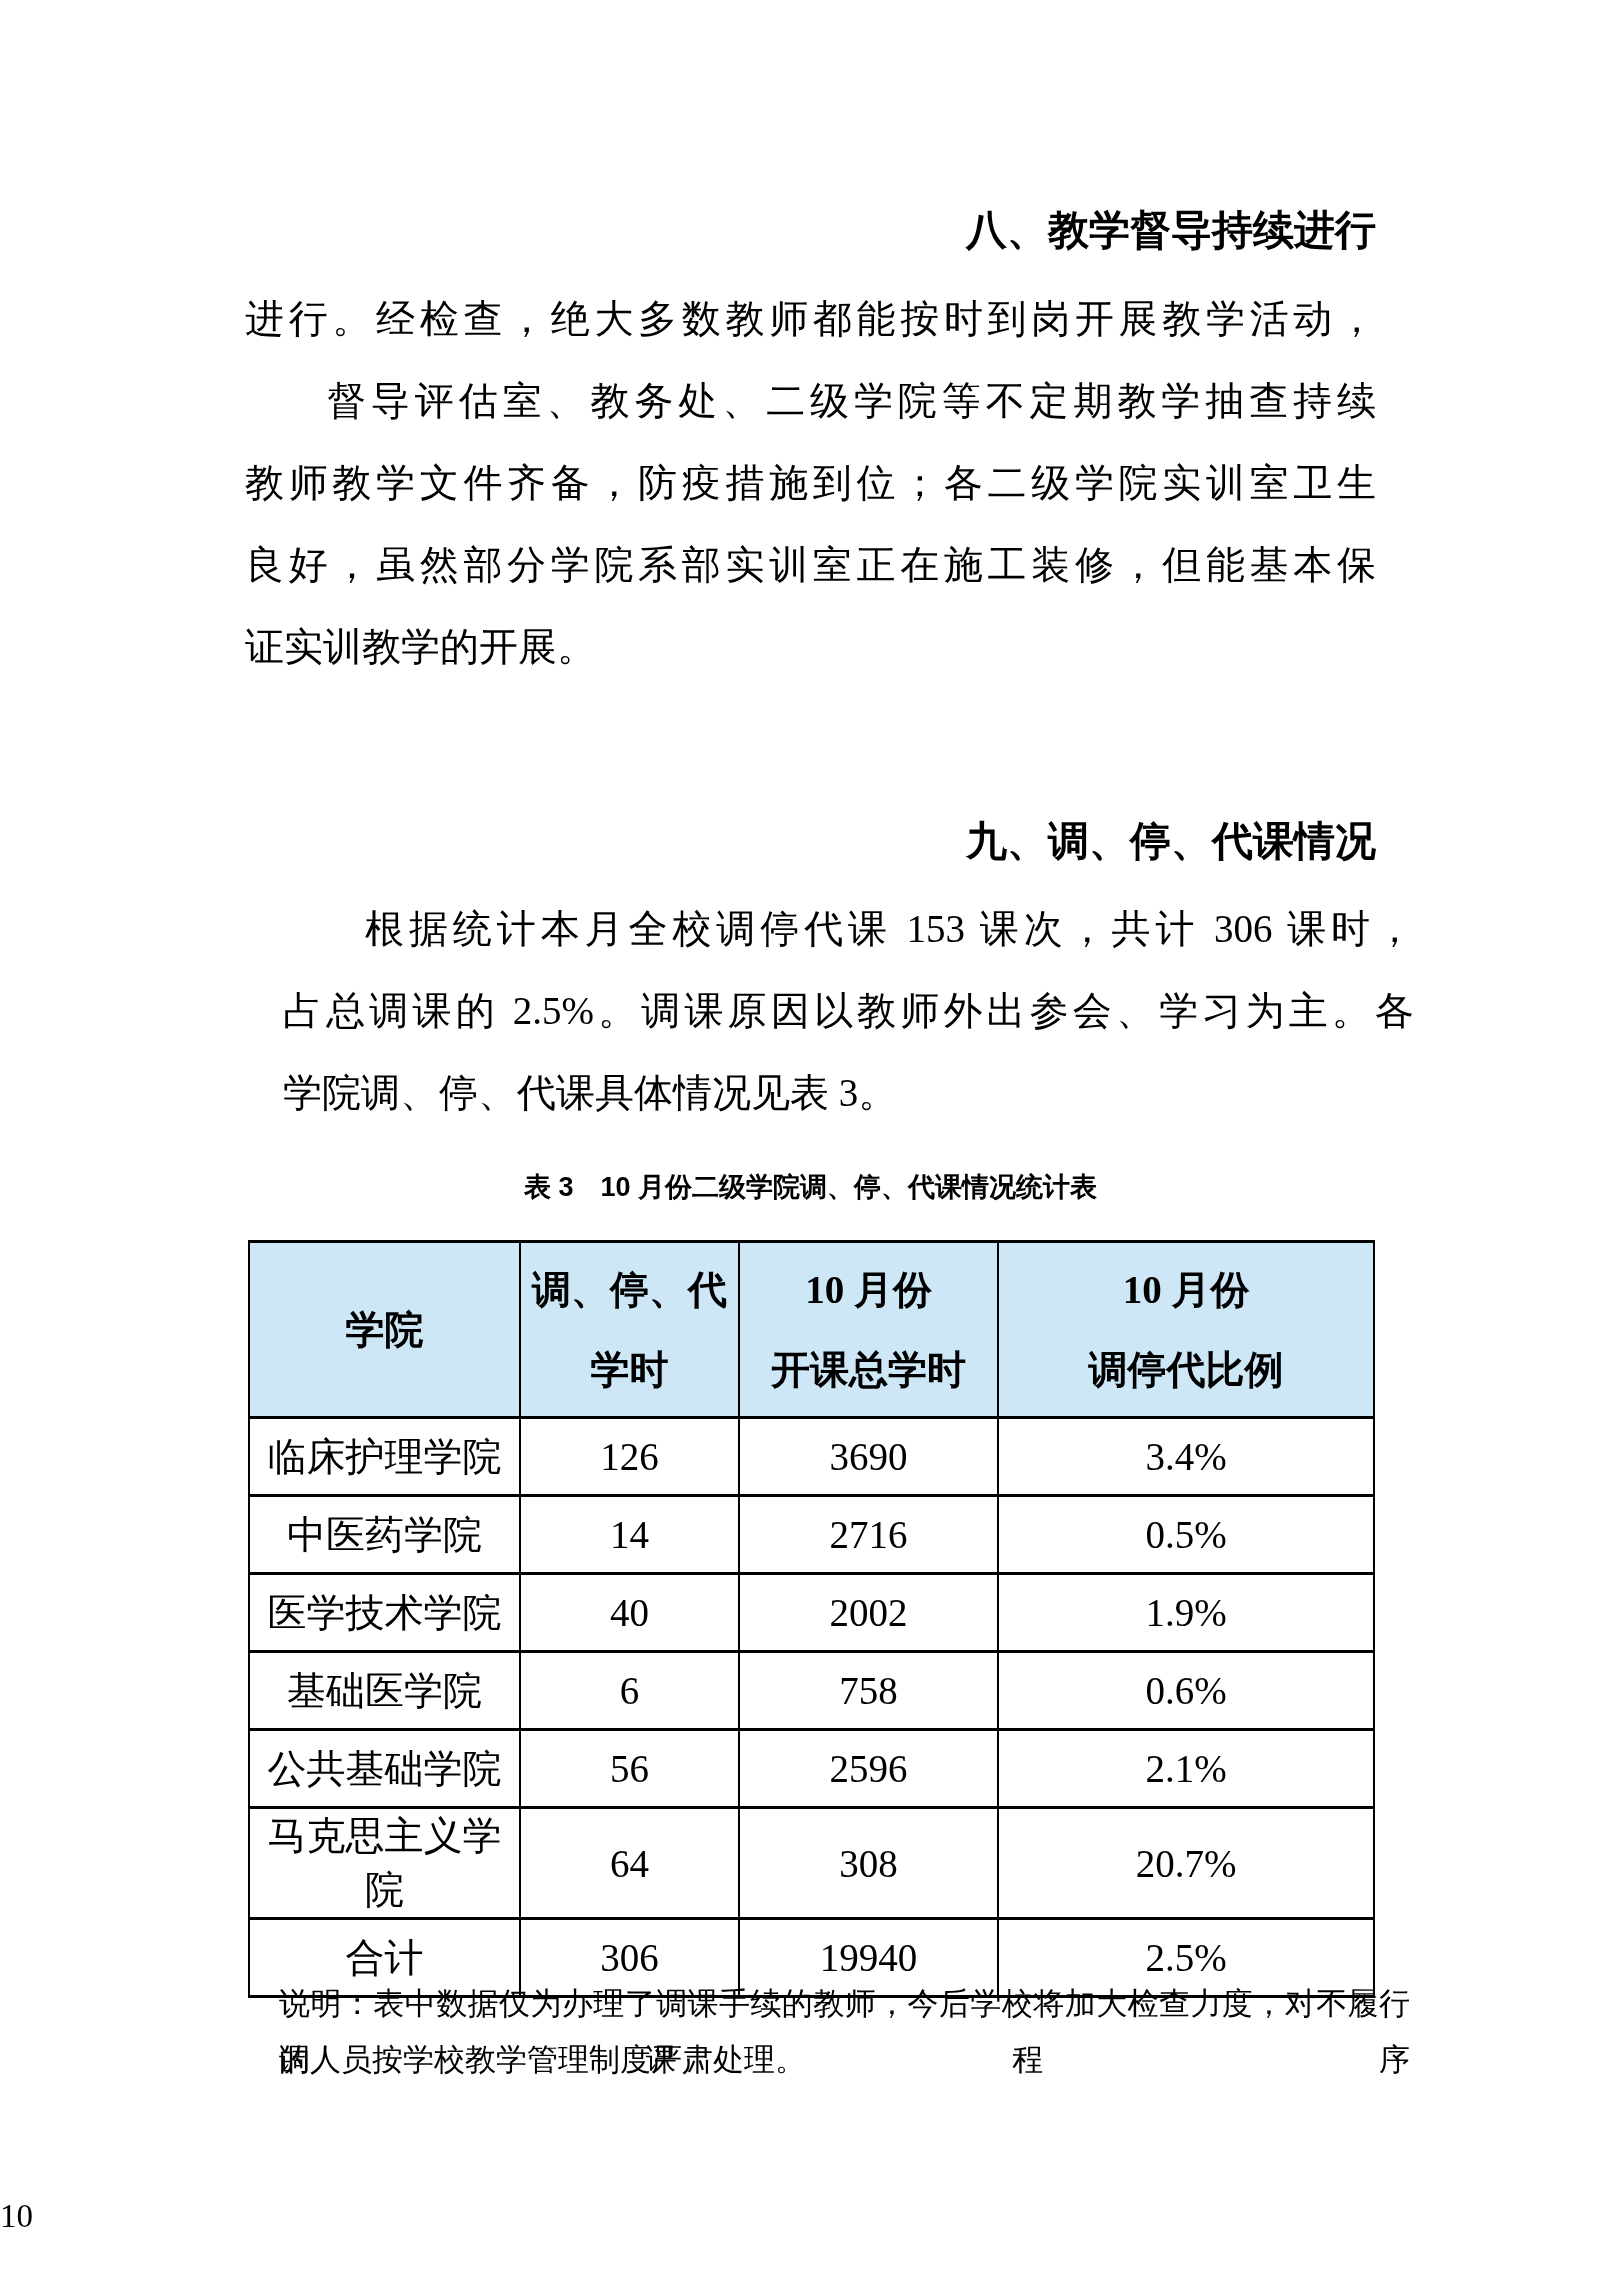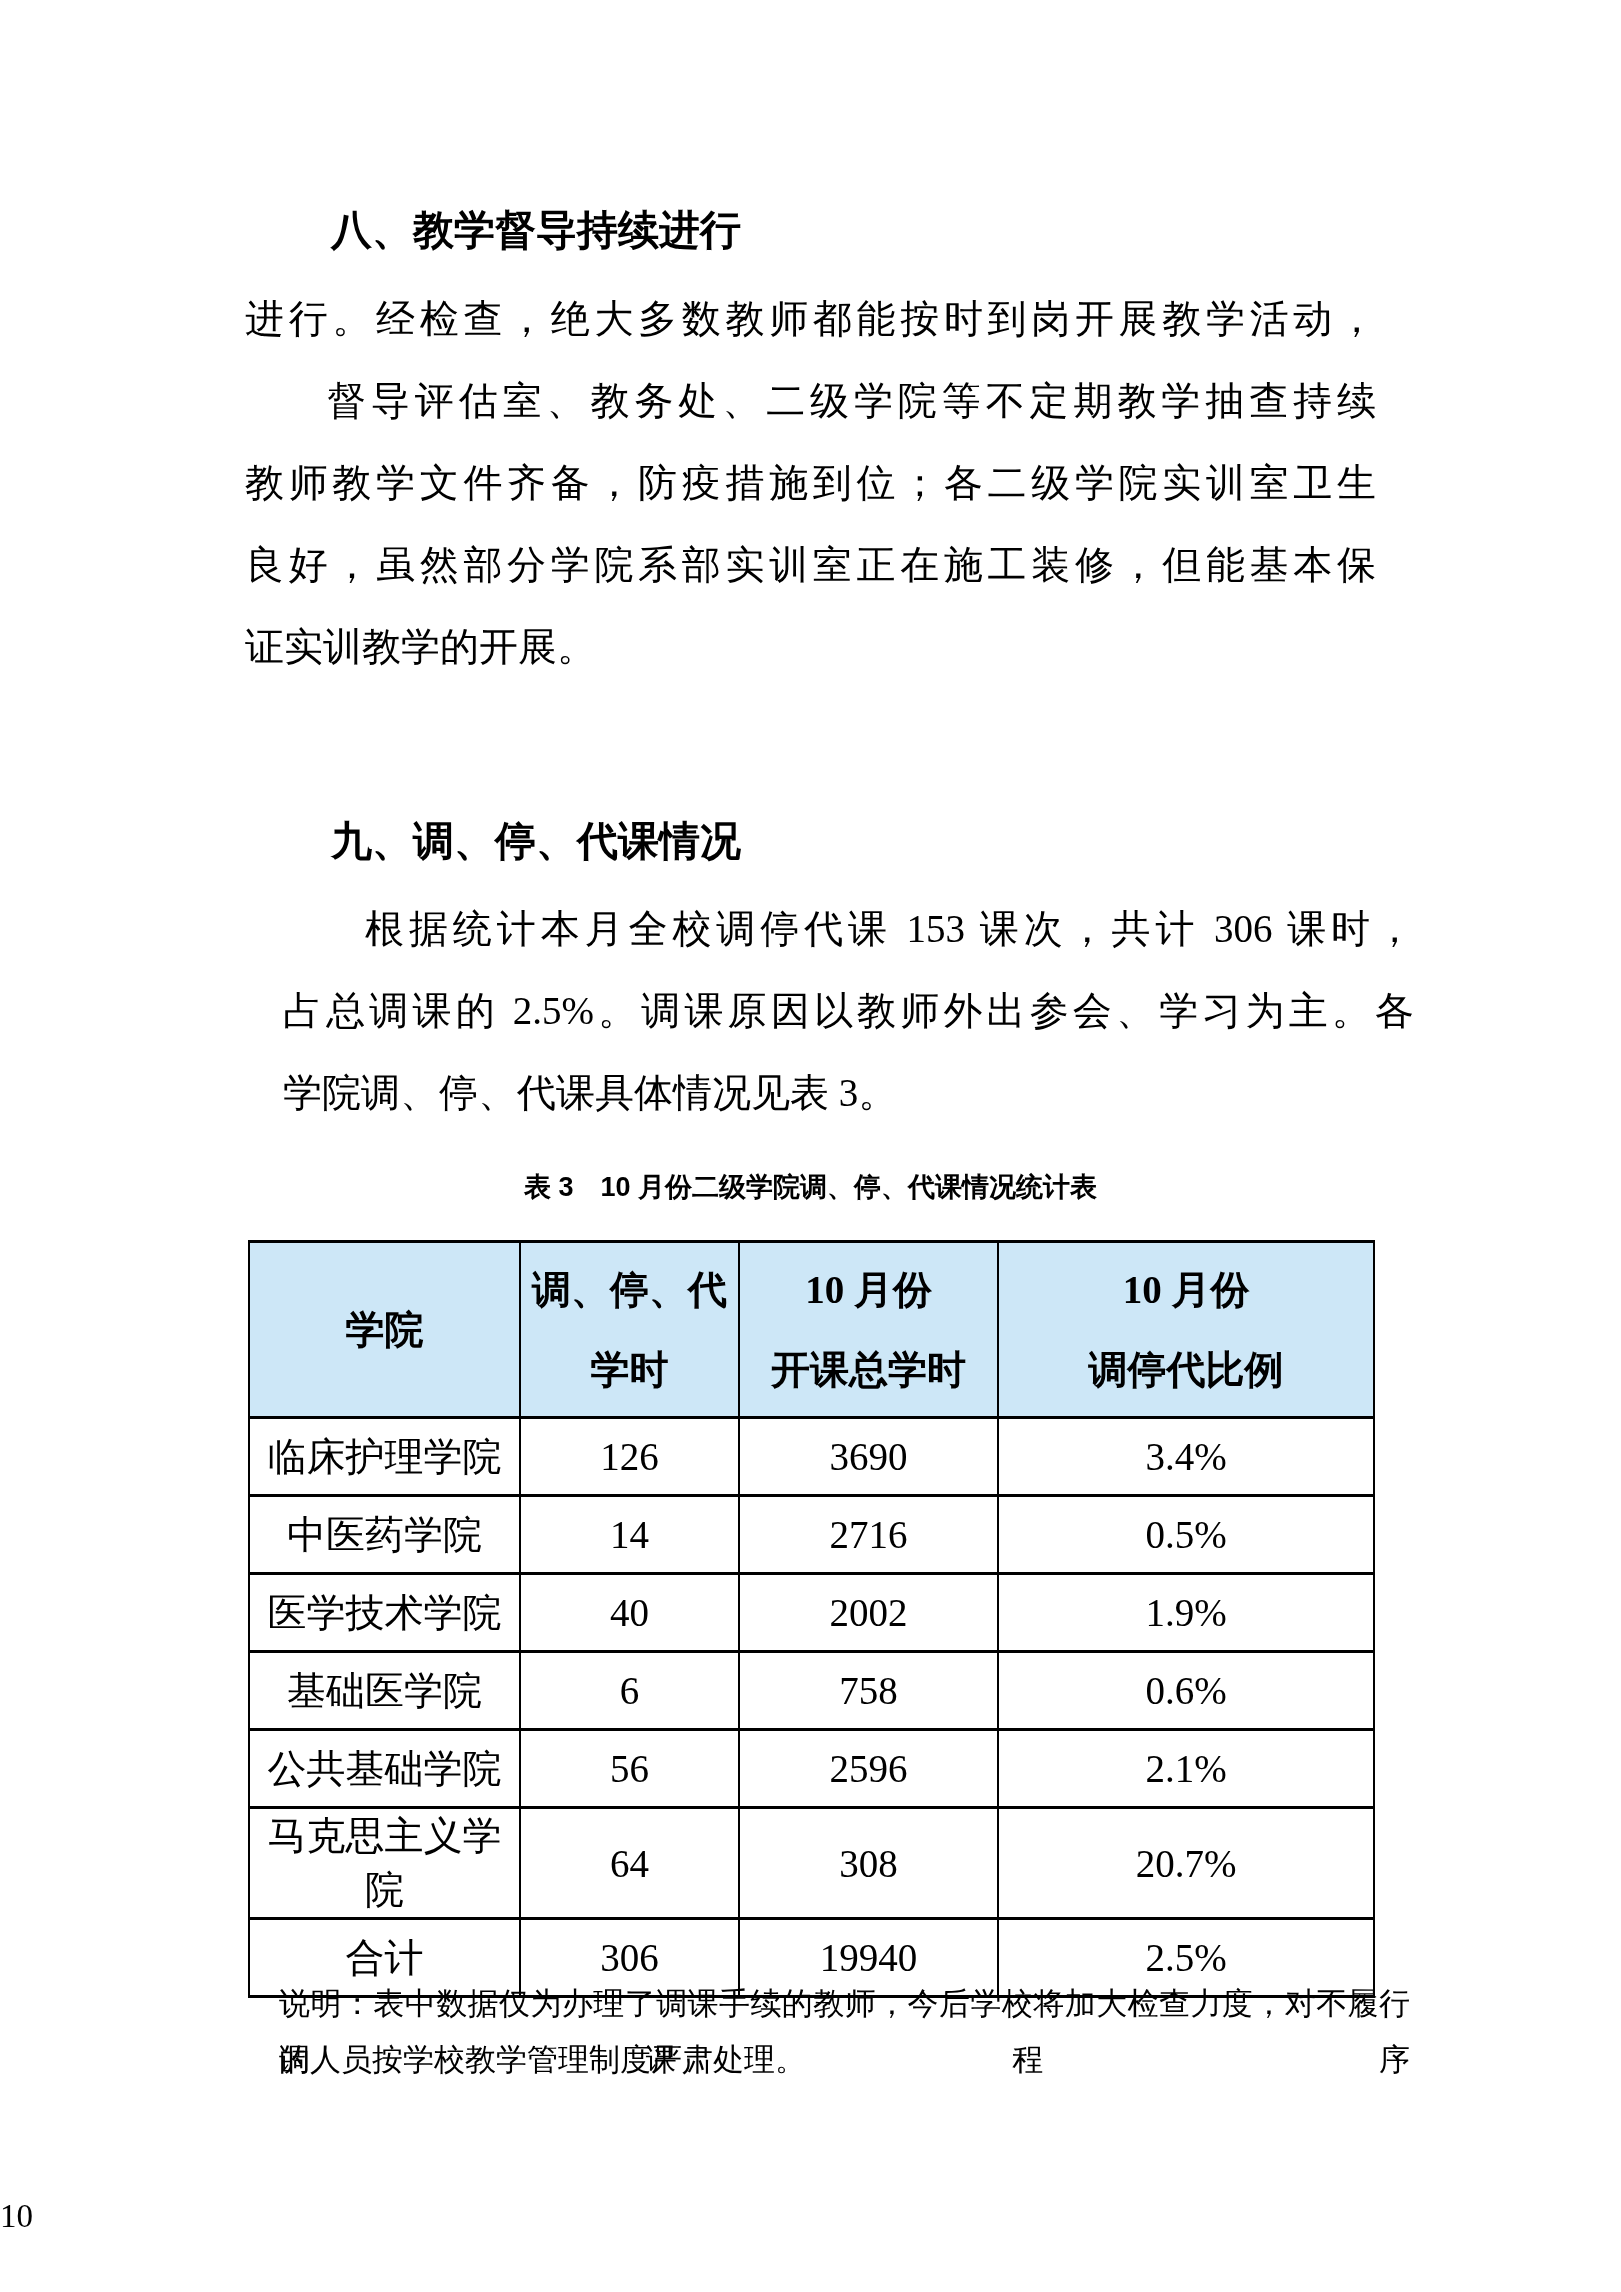--- a/index.html
+++ b/index.html
@@ -12,20 +12,21 @@
     color:#000;
     overflow:hidden;
   }
   
   .heading {
     position:absolute; left:245px; width:1131px;
     font-family:"Liberation Sans","DejaVu Sans",sans-serif;
     font-weight:bold; font-size:41px; line-height:59px;
     padding-left:86px; box-sizing:border-box;
     white-space:nowrap;
+    text-align:right;
   }
   .h8 { top:201px; }
   .h9 { top:812px; }
   
   .para { position:absolute; left:245px; width:1131px; font-size:39px; }
   .p1 { top:278px; }
   .p2 { top:888px;margin-left:38px; }
   .para .line { line-height:82px; height:82px; white-space:nowrap; }
   .para .line.full { text-align:justify; text-align-last:justify; white-space:normal; }
   .para .line.indent { padding-left:82px; }

